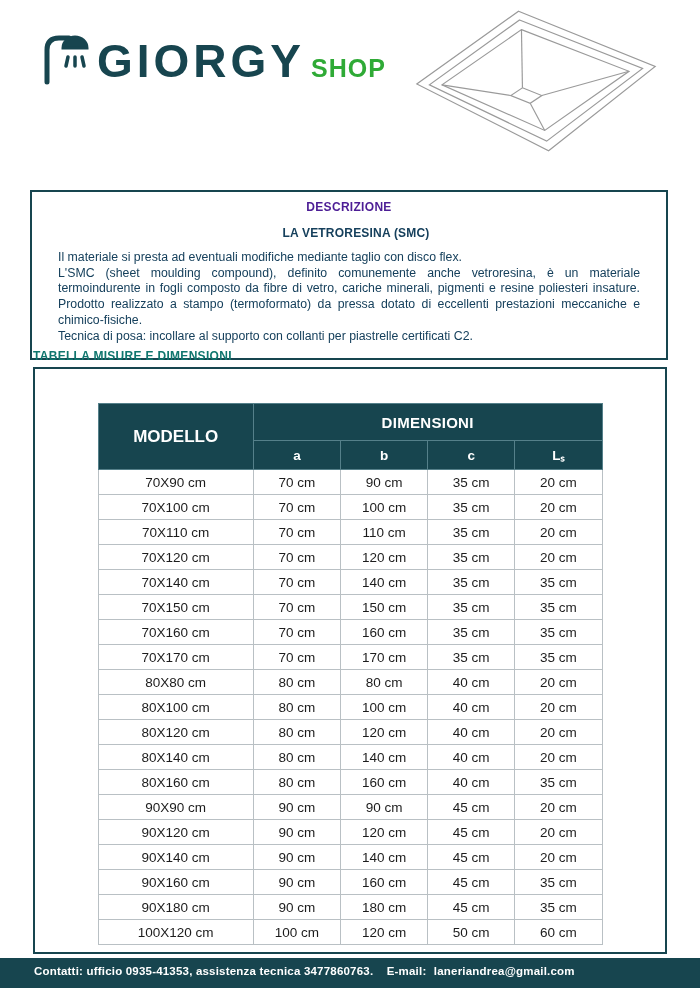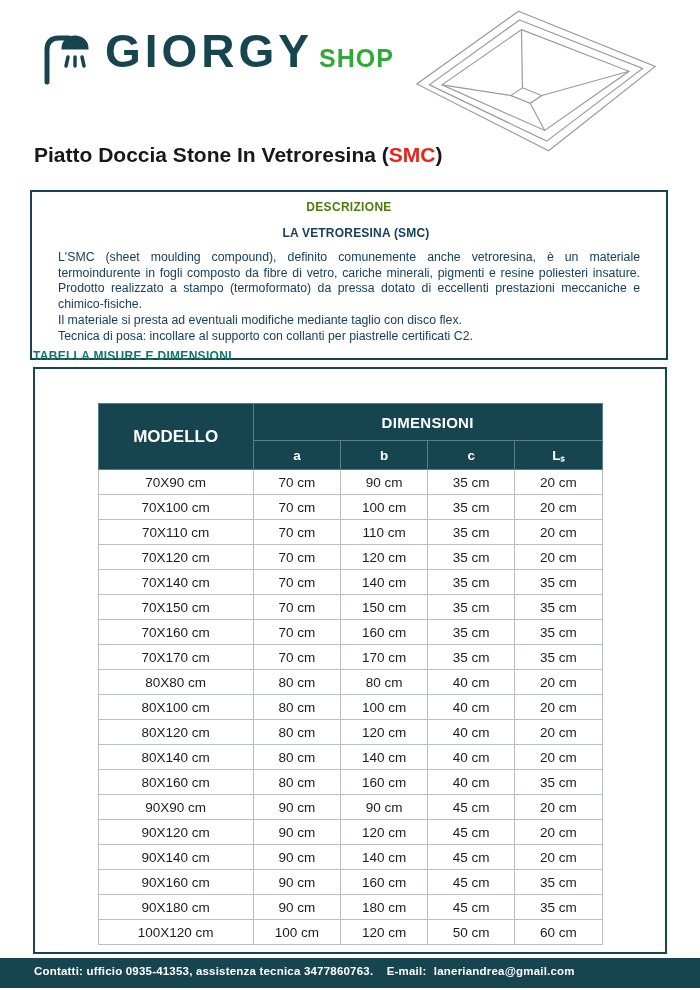--- a/index.html
+++ b/index.html
@@ -1,37 +1,37 @@
 <!DOCTYPE html>
 <html><head>
 <meta charset="utf-8">
 <style>
   * { margin:0; padding:0; box-sizing:border-box; }
   html,body { width:700px; height:990px; background:#ffffff;
     font-family:"Liberation Sans", sans-serif; }
   .page { position:relative; width:700px; height:990px; overflow:hidden; background:#fff; }
 
   
-  .logo { position:absolute; left:33px; top:24px; display:flex; align-items:flex-start; gap:8px; }
+  .logo { position:absolute; left:33px; top:24px; display:flex; align-items:flex-end; }
   .logo-icon svg { width:64px; height:64px; display:block; }
   .brand-text { display:flex; align-items:baseline; }
   .brand { font-size:46px; font-weight:bold; color:#17454f; letter-spacing:4px; }
   .brand-suffix { font-size:25px; font-weight:bold; color:#2faa36; margin-left:6px; letter-spacing:1px; }
 
   .tray-drawing { position:absolute; right:38px; top:8px; width:252px; height:146px; }
   .tray-drawing svg { width:100%; height:100%; }
 
   
   .page-title { position:absolute; left:34px; top:143px; font-size:21px; font-weight:bold; color:#181818; }
   .page-title .hl { color:#e8231a; }
 
   
   .desc-box { position:absolute; left:30px; right:32px; top:190px;
     border:2px solid #17454f; background:#fff; padding:8px 12px 14px 12px; }
-  .desc-label { text-align:center; color:#4d7c0f; font-weight:bold; font-size:12px; letter-spacing:.3px; }
+  .desc-label { text-align:center; color:#4c1d95; font-weight:bold; font-size:12px; letter-spacing:.3px; }
   .desc-heading { margin:12px 0 10px 14px; font-size:12px; font-weight:bold; color:#16405c; letter-spacing:.2px;text-align:center; }
   .desc-box p { margin:0 14px; font-size:12.3px; line-height:1.28; text-align:justify;
     color:#16405c; font-weight:500; }
 
   
   .tabella-label { position:absolute; left:33px; top:349px; font-size:12px; font-weight:bold;
     color:#0f766e; letter-spacing:.3px; }
   .table-box { position:absolute; left:33px; right:33px; top:367px; bottom:36px;
     border:2px solid #17454f; background:#fff; }
 
@@ -77,27 +77,26 @@
       <path d="M113 12 L240 62 L141 137 L20 79 Z"></path>
       <path d="M115 22 L226 65 L139 126 L33 79 Z"></path>
       <path d="M116 82 L136 90 L124 98 L104 90 Z"></path>
       <line x1="115" y1="22" x2="116" y2="82"></line>
       <line x1="226" y1="65" x2="136" y2="90"></line>
       <line x1="139" y1="126" x2="124" y2="98"></line>
       <line x1="33" y1="79" x2="104" y2="90"></line>
     </svg>
   </div>
 
-  <h1 class="page-title"><span>Piatto Doccia Stone In Vetroresina (</span><span class="hl">SMC</span><span>)</span></h1>
 
   <div class="desc-box">
     <div class="desc-label">DESCRIZIONE</div>
     <div class="desc-heading">LA VETRORESINA (SMC)</div>
+    <p>Il materiale si presta ad eventuali modifiche mediante taglio con disco flex.</p>
     <p>L'SMC (sheet moulding compound), definito comunemente anche vetroresina, è un materiale termoindurente in fogli composto da fibre di vetro, cariche minerali, pigmenti e resine poliesteri insature. Prodotto realizzato a stampo (termoformato) da pressa dotato di eccellenti prestazioni meccaniche e chimico-fisiche.</p>
-    <p>Il materiale si presta ad eventuali modifiche mediante taglio con disco flex.</p>
     <p>Tecnica di posa: incollare al supporto con collanti per piastrelle certificati C2.</p>
   </div>
 
   <div class="tabella-label">TABELLA MISURE E DIMENSIONI</div>
 
   <div class="table-box">
     <table class="sizes">
       <thead>
         <tr>
           <th class="modello" rowspan="2">MODELLO</th>

